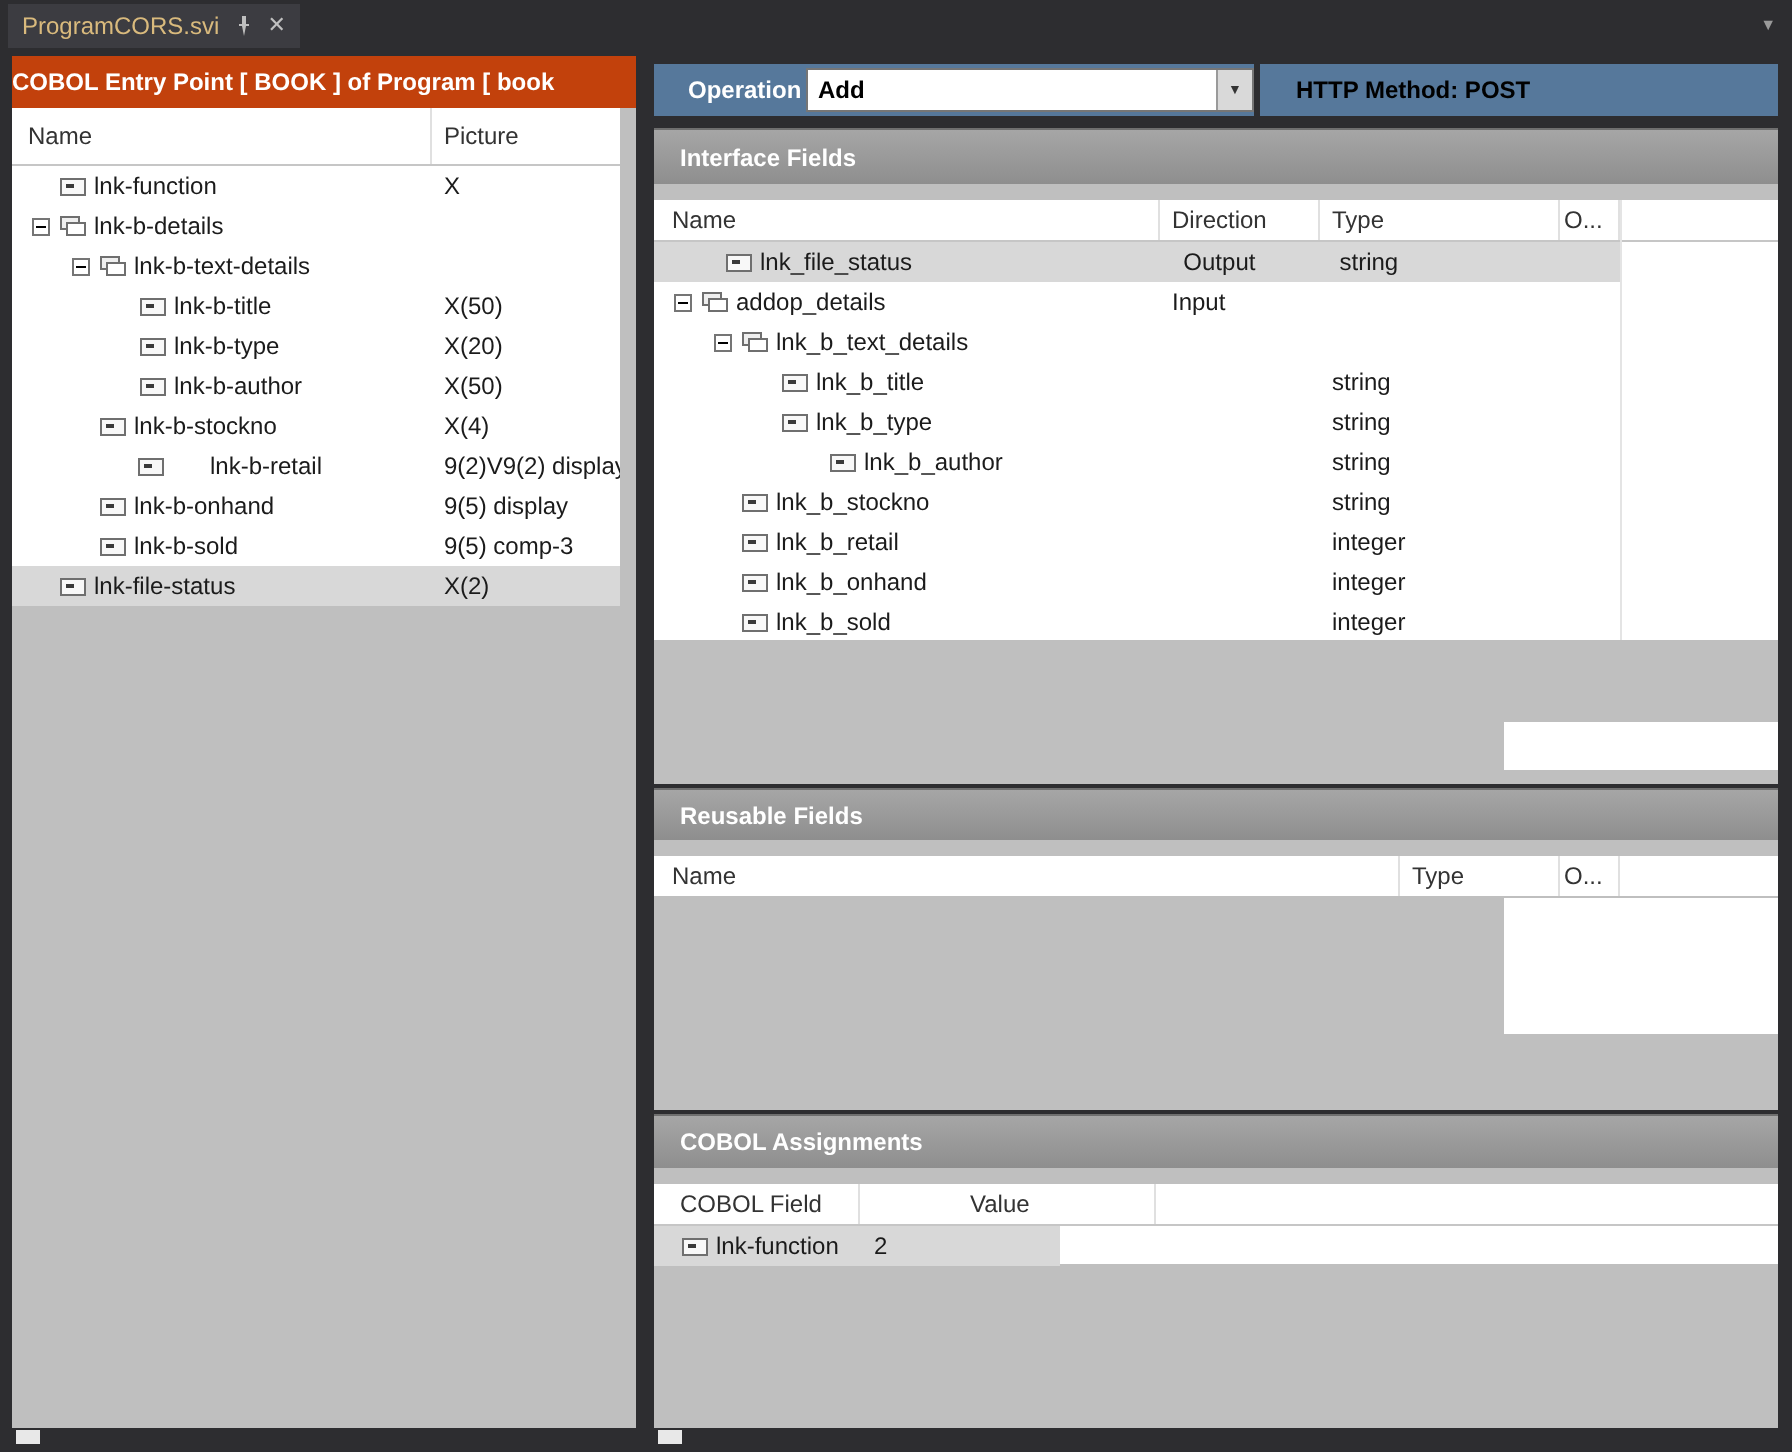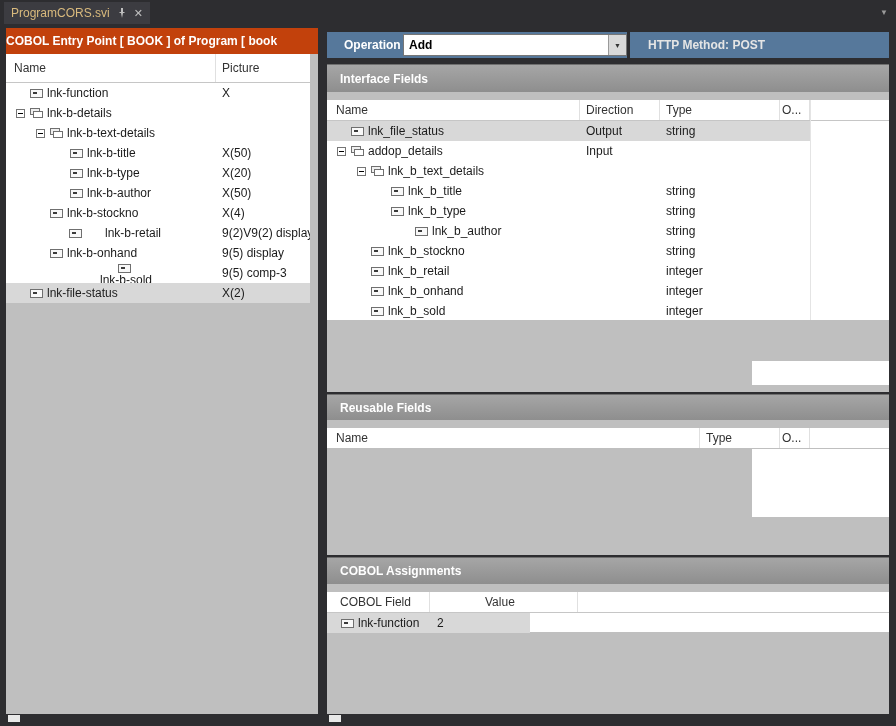--- a/index.html
+++ b/index.html
@@ -62,21 +62,21 @@
   .icon-group::before{content:"";position:absolute;left:0;top:0;width:10px;height:7px;box-sizing:border-box;border:1px solid #6F6F6F;background:#EFEFEF;}
   .icon-group::after{content:"";position:absolute;left:3px;top:3px;width:10px;height:7px;box-sizing:border-box;border:1px solid #6F6F6F;background:#FFF;}
 
   
   .op-bar{position:absolute;left:0;top:4px;width:562px;height:26px;border-radius:12px;}
   .op-left{position:absolute;left:0;top:0;width:300px;height:26px;background:#56789B;}
   .op-label{color:#FFF;font-weight:bold;font-size:12px;line-height:26px;margin-left:17px;}
   .dropdown{position:absolute;left:76px;top:2px;width:224px;height:22px;background:#FFF;border:1px solid #767676;box-sizing:border-box;display:flex;align-items:center;}
   .dd-value{flex:1;font-size:12px;font-weight:bold;color:#000;padding-left:5px;}
   .dd-btn{width:17px;height:100%;background:#D9D9D9;border-left:1px solid #9A9A9A;display:flex;align-items:center;justify-content:center;font-size:7px;color:#333;}
-  .op-right{position:absolute;left:303px;top:0;width:259px;height:26px;background:#56789B;color:#e5e5e5;font-weight:bold;font-size:12px;line-height:26px;padding-left:18px;box-sizing:border-box;}
+  .op-right{position:absolute;left:303px;top:0;width:259px;height:26px;background:#56789B;color:#000000;font-weight:bold;font-size:12px;line-height:26px;padding-left:18px;box-sizing:border-box;}
 
   .section{position:absolute;left:0;width:562px;}
   .sec-hdr{height:28px;background:linear-gradient(#A6A6A6,#8E8E8E);border-top:1px solid #6F6F6F;box-sizing:border-box;
     color:#FFF;font-size:12px;font-weight:bold;display:flex;align-items:center;padding-left:13px;}
   .sec-body{position:relative;background:#BFBFBF;}
   .if-sec{top:36px;height:328px;}
   .if-sec .sec-body{height:300px;}
   .rf-sec{top:366px;height:161px;}
   .rf-sec .sec-hdr{height:26px;}
   .rf-sec .sec-body{height:135px;}
@@ -209,21 +209,21 @@
             <div class="cell lname" style="padding-left: 30px;">
               <span class="spacer"></span>
               <span class="icon-field"></span>
               <span class="lbl">lnk-b-onhand</span>
             </div>
             <div class="cell lpic">
               <span class="lbl">9(5) display</span>
             </div>
           </div>
           <div class="row lrow">
-            <div class="cell lname" style="padding-left: 30px; flex-direction: column;">
+            <div class="cell lname" style="padding-left: 30px;">
               <span class="spacer"></span>
               <span class="icon-field"></span>
               <span class="lbl">lnk-b-sold</span>
             </div>
             <div class="cell lpic">
               <span class="lbl">9(5) comp-3</span>
             </div>
           </div>
           <div class="row lrow selected">
             <div class="cell lname" style="padding-left: 10px;">
@@ -261,21 +261,21 @@
       <div class="sec-body">
         <div class="white-table if-table">
           <div class="grid-hdr">
             <div class="hcell ifc1">Name</div>
             <div class="hcell ifc2">Direction</div>
             <div class="hcell ifc3">Type</div>
             <div class="hcell ifc4">O...</div>
           </div>
           <div id="if-rows">
               <div class="row ifrow selected" style="width: 483px;">
-                <div class="cell ifname" style="padding-left: 10px;">
+                <div class="cell ifname" style="padding-left: 10px; margin-left: 12px;">
                   <span class="spacer"></span>
                   <span class="icon-field"></span>
                   <span class="lbl">lnk_file_status</span>
                 </div>
                 <div class="cell ifdir">
                   <span class="lbl">Output</span>
                 </div>
                 <div class="cell iftype">
                   <span class="lbl">string</span>
                 </div>

